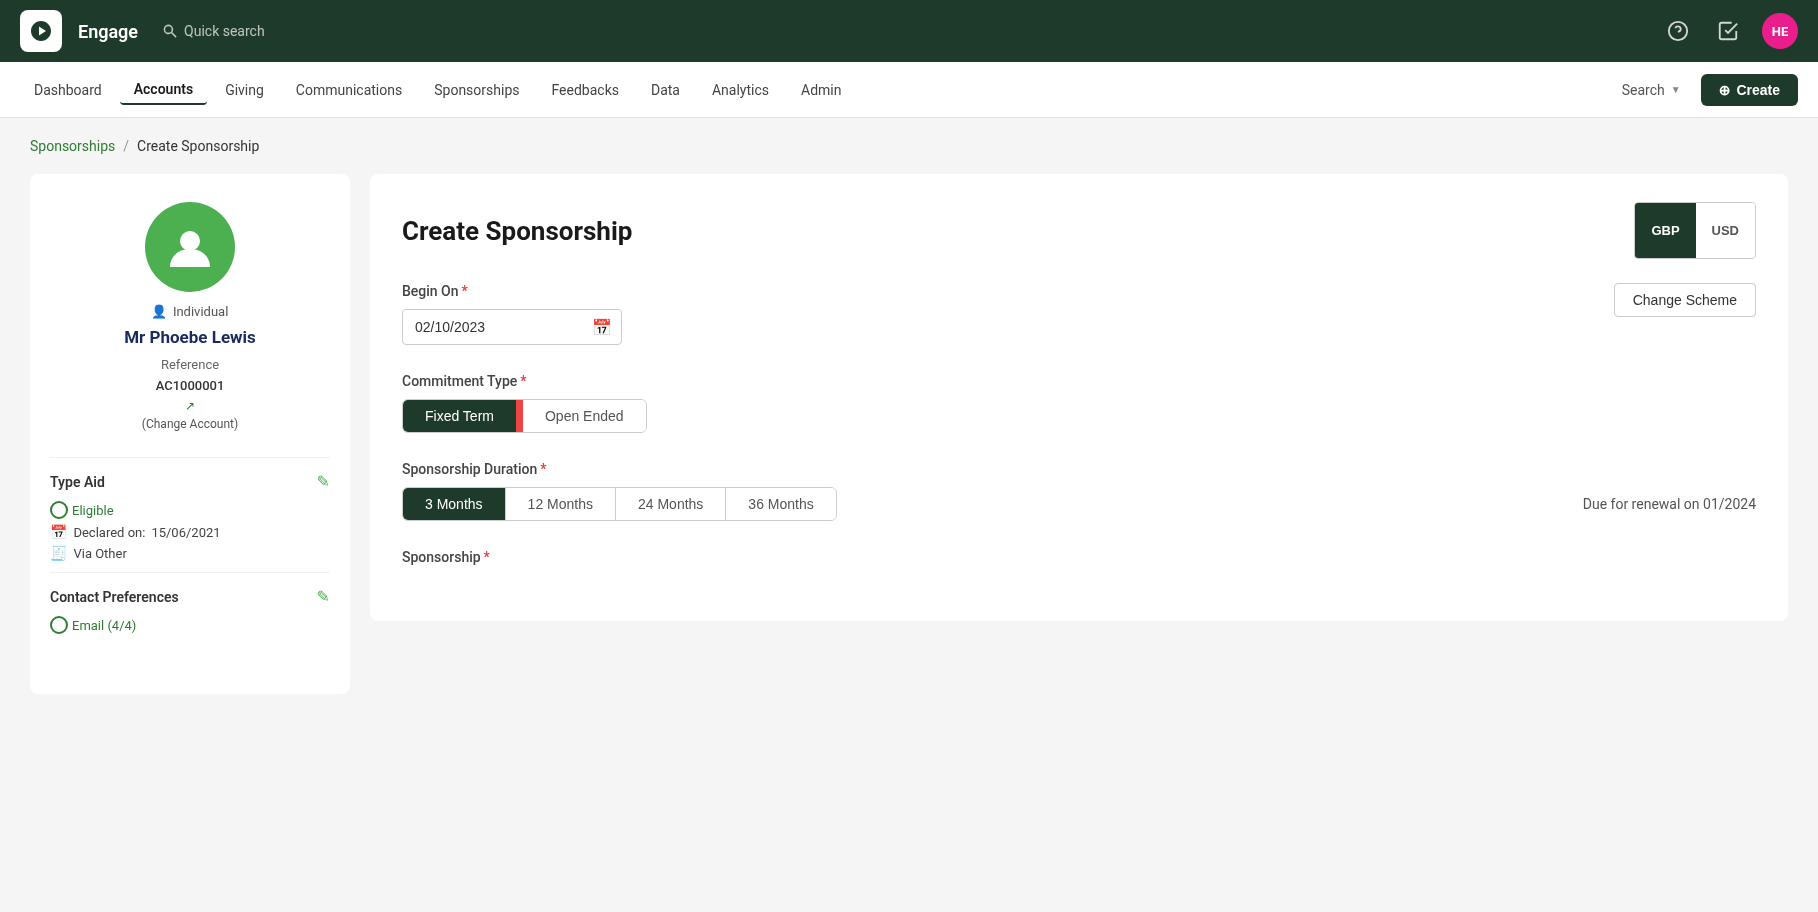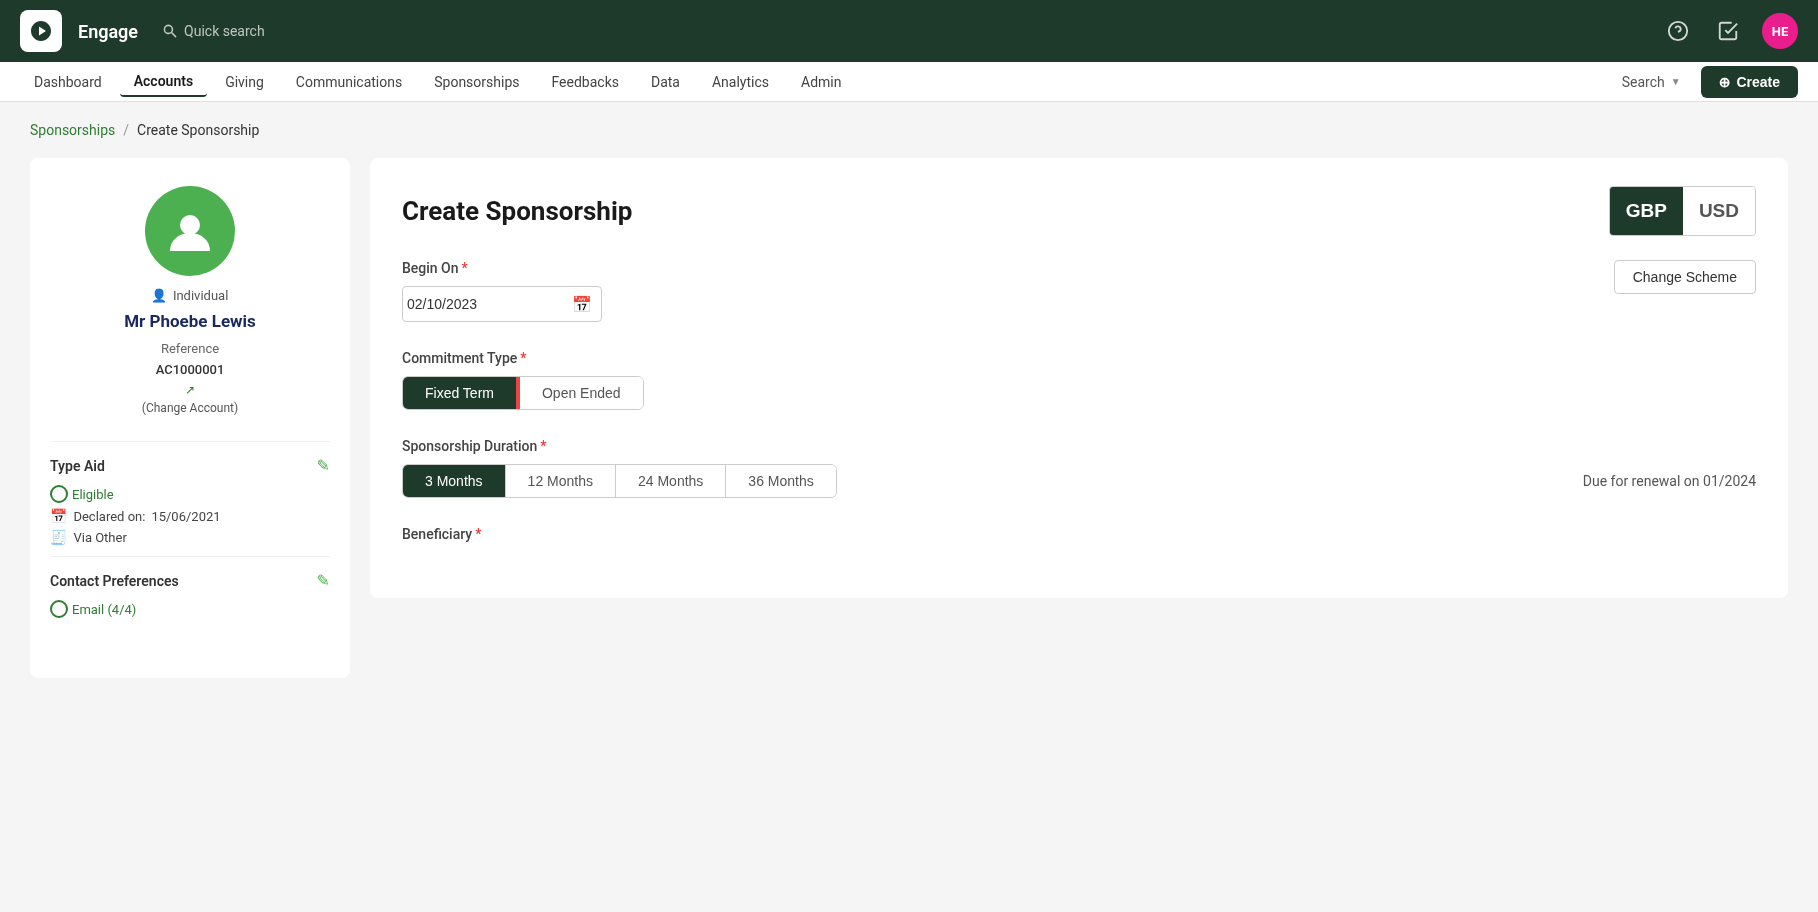--- a/index.html
+++ b/index.html
@@ -67,21 +67,21 @@
       display: flex;
       align-items: center;
       justify-content: center;
       cursor: pointer;
     }
 
     
     .navmenu {
       background: white;
       border-bottom: 1px solid #e0e0e0;
-      height: 40px;
+      height: 56px;
       display: flex;
       align-items: center;
       padding: 0 20px;
       gap: 4px;
     }
     .navmenu-item {
       padding: 6px 14px;
       font-size: 14px;
       color: #444;
       cursor: pointer;
@@ -262,22 +262,22 @@
       font-weight: 700;
       color: #1a1a1a;
     }
     .currency-toggle {
       display: flex;
       border: 1px solid #ccc;
       border-radius: 4px;
       overflow: hidden;
     }
     .currency-btn {
-      padding: 13px 16px;
-      font-size: 19px;
+      padding: 20px 16px;
+      font-size: 13px;
       font-weight: 600;
       cursor: pointer;
       border: none;
       background: white;
       color: #555;
     }
     .currency-btn.active {
       background: #1e3a2a;
       color: white;
     }
@@ -295,24 +295,24 @@
     }
     .required { color: #e53935; }
     .form-input-wrapper {
       position: relative;
       display: inline-flex;
       align-items: center;
     }
     .form-input {
       border: 1px solid #ccc;
       border-radius: 4px;
-      padding: 9px 36px 9px 4px;
+      padding: 9px 36px 9px 12px;
       font-size: 14px;
       color: #333;
-      width: 200px;
+      width: 220px;
       outline: none;
     }
     .cal-icon {
       position: absolute;
       right: 10px;
       color: #888;
       font-size: 16px;
       pointer-events: none;
     }
 
@@ -331,21 +331,21 @@
       cursor: pointer;
       border: none;
       background: white;
       color: #555;
     }
     .toggle-btn.active {
       background: #1e3a2a;
       color: white;
     }
     .toggle-btn + .toggle-btn {
-      border-left: 4px solid #ef4444;
+      border-left: 7px solid #ef4444;
     }
 
     
     .duration-row {
       display: flex;
       align-items: center;
       justify-content: space-between;
     }
     .duration-group {
       display: flex;
@@ -602,20 +602,20 @@
             <button class="duration-btn">12 Months</button>
             <button class="duration-btn">24 Months</button>
             <button class="duration-btn">36 Months</button>
           </div>
           <div class="renewal-note">Due for renewal on 01/2024</div>
         </div>
       </div>
 
       <div class="form-section">
         <div class="form-label">
-          <span>Beneficiary</span>
+          <span>Sponsorship</span>
           <span class="required">*</span>
         </div>
       </div>
 
     </div>
   </div>
 </div>
 
 </body></html>

